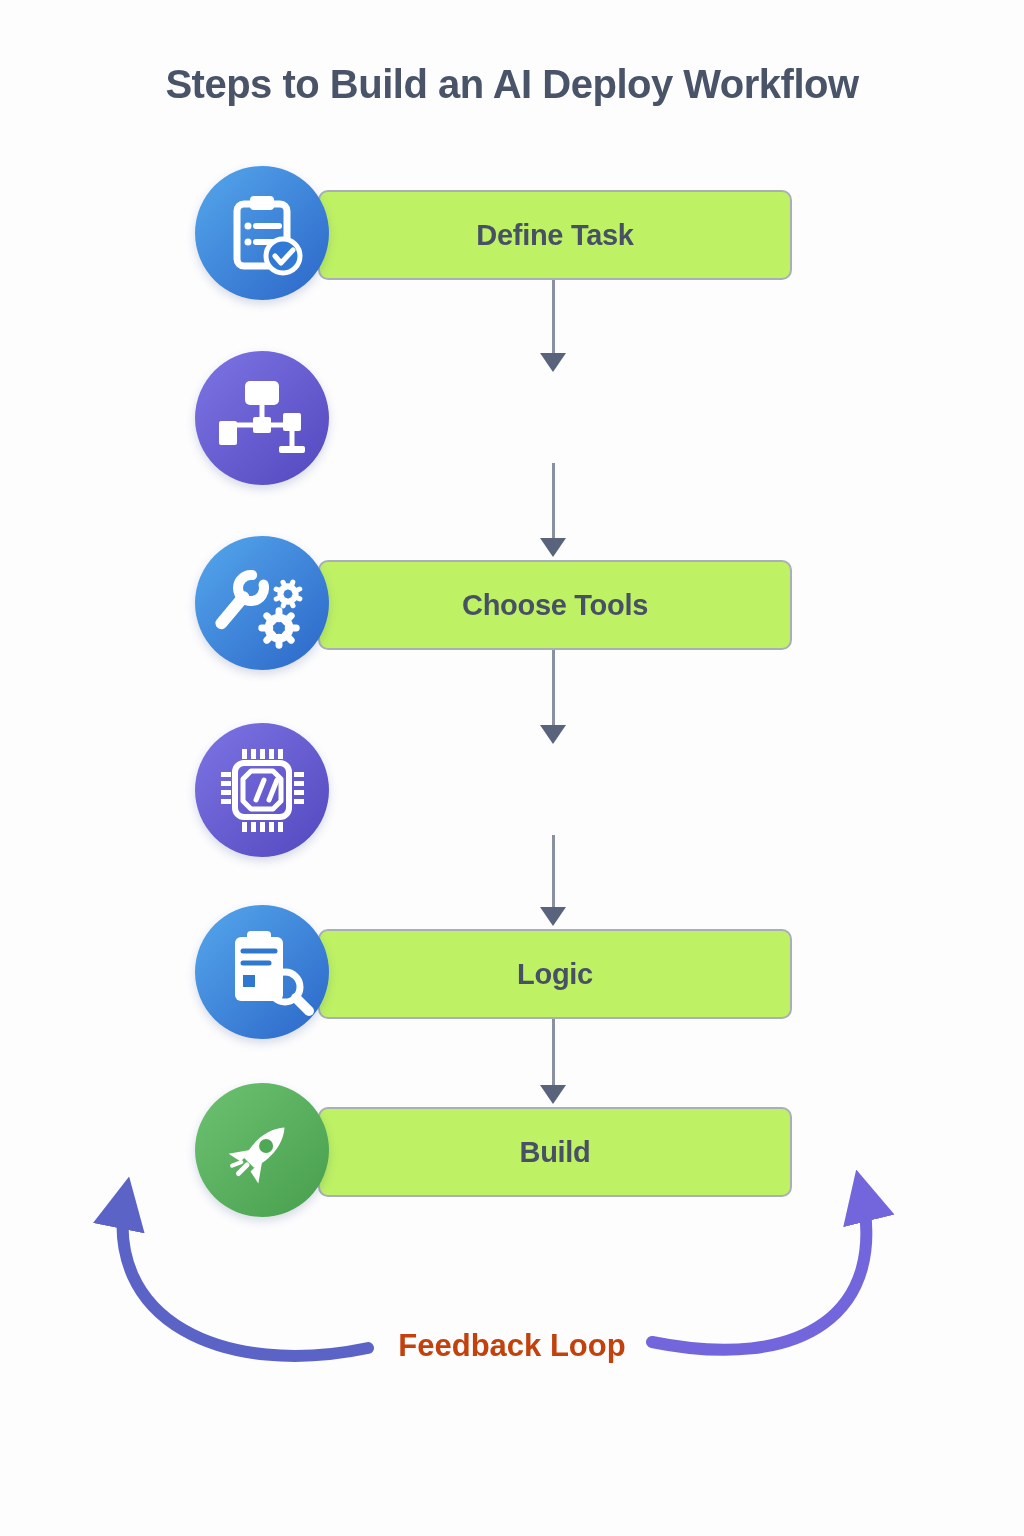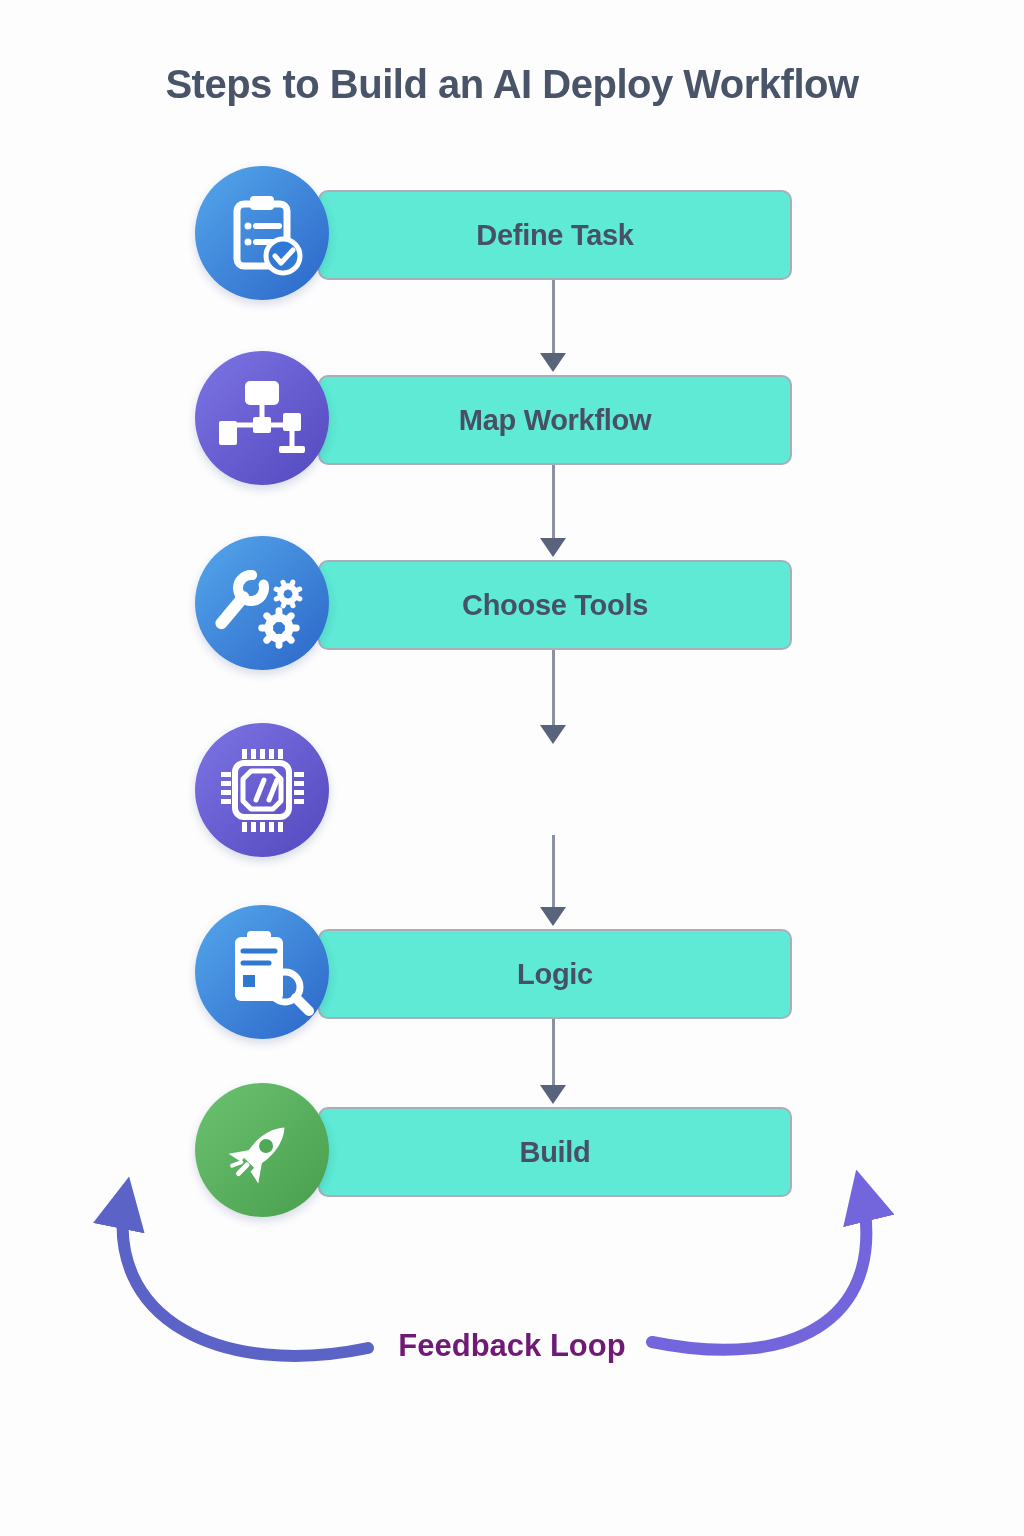--- a/index.html
+++ b/index.html
@@ -22,21 +22,21 @@
     box-shadow:0 4px 10px rgba(40,60,120,0.18);
     z-index:2;
   }
   .badge svg{position:absolute;inset:0;}
   .c-blue{background:linear-gradient(135deg,#55a7ec 0%,#2b66c8 100%);}
   .c-purple{background:linear-gradient(135deg,#7d74e4 0%,#5348be 100%);}
   .c-green{background:linear-gradient(135deg,#6cc271 0%,#479e4d 100%);}
   .stepbox{
     position:absolute;left:318px;top:24px;
     width:470px;height:86px;
-    background:#5eead4;
+    background:#bef264;
     border:2px solid #a9aeb9;
     border-radius:10px;
     display:flex;align-items:center;justify-content:center;
     z-index:1;
   }
   .steplabel{
     font-size:29px;font-weight:bold;color:#475065;letter-spacing:-0.3px;
   }
   .connector{
     position:absolute;left:540px;width:26px;
@@ -46,21 +46,21 @@
   .cline{width:3px;flex:1;background:#8a92a2;}
   .ctri{
     width:0;height:0;
     border-left:13px solid transparent;
     border-right:13px solid transparent;
     border-top:19px solid #59637b;
   }
   .feedback-svg{position:absolute;inset:0;pointer-events:none;}
   .feedback-label{
     position:absolute;top:1328px;left:0;width:100%;
-    text-align:center;font-size:31px;font-weight:bold;color:#701a75;
+    text-align:center;font-size:31px;font-weight:bold;color:#c2410c;
   }
   .iw{stroke:#fff;fill:none;stroke-linecap:round;stroke-linejoin:round;}
 </style>
 </head>
 <body>
 
 <div class="stage">
 
   <div class="title">Steps to Build an AI Deploy Workflow</div>
 
@@ -92,23 +92,20 @@
       <svg viewBox="0 0 134 134">
         <line class="iw" x1="67" y1="52" x2="67" y2="70" stroke-width="5"></line>
         <line class="iw" x1="32" y1="74" x2="97" y2="74" stroke-width="5"></line>
         <line class="iw" x1="97" y1="74" x2="97" y2="95" stroke-width="5"></line>
         <rect x="50" y="30" width="34" height="24" rx="5" fill="#fff"></rect>
         <rect x="58" y="66" width="18" height="16" rx="2" fill="#fff"></rect>
         <rect x="24" y="70" width="18" height="24" rx="2" fill="#fff"></rect>
         <rect x="88" y="62" width="18" height="18" rx="2" fill="#fff"></rect>
         <rect x="84" y="95" width="26" height="7" rx="2" fill="#fff"></rect>
       </svg>
-    </div>
-    <div class="stepbox">
-      <span class="steplabel">Map Workflow</span>
     </div>
   </div>
 
   <div class="connector" style="top:463px;height:94px">
     <div class="cline"></div>
     <div class="ctri"></div>
   </div>
 
   <div class="row" style="top:536px">
     <div class="badge c-blue">

